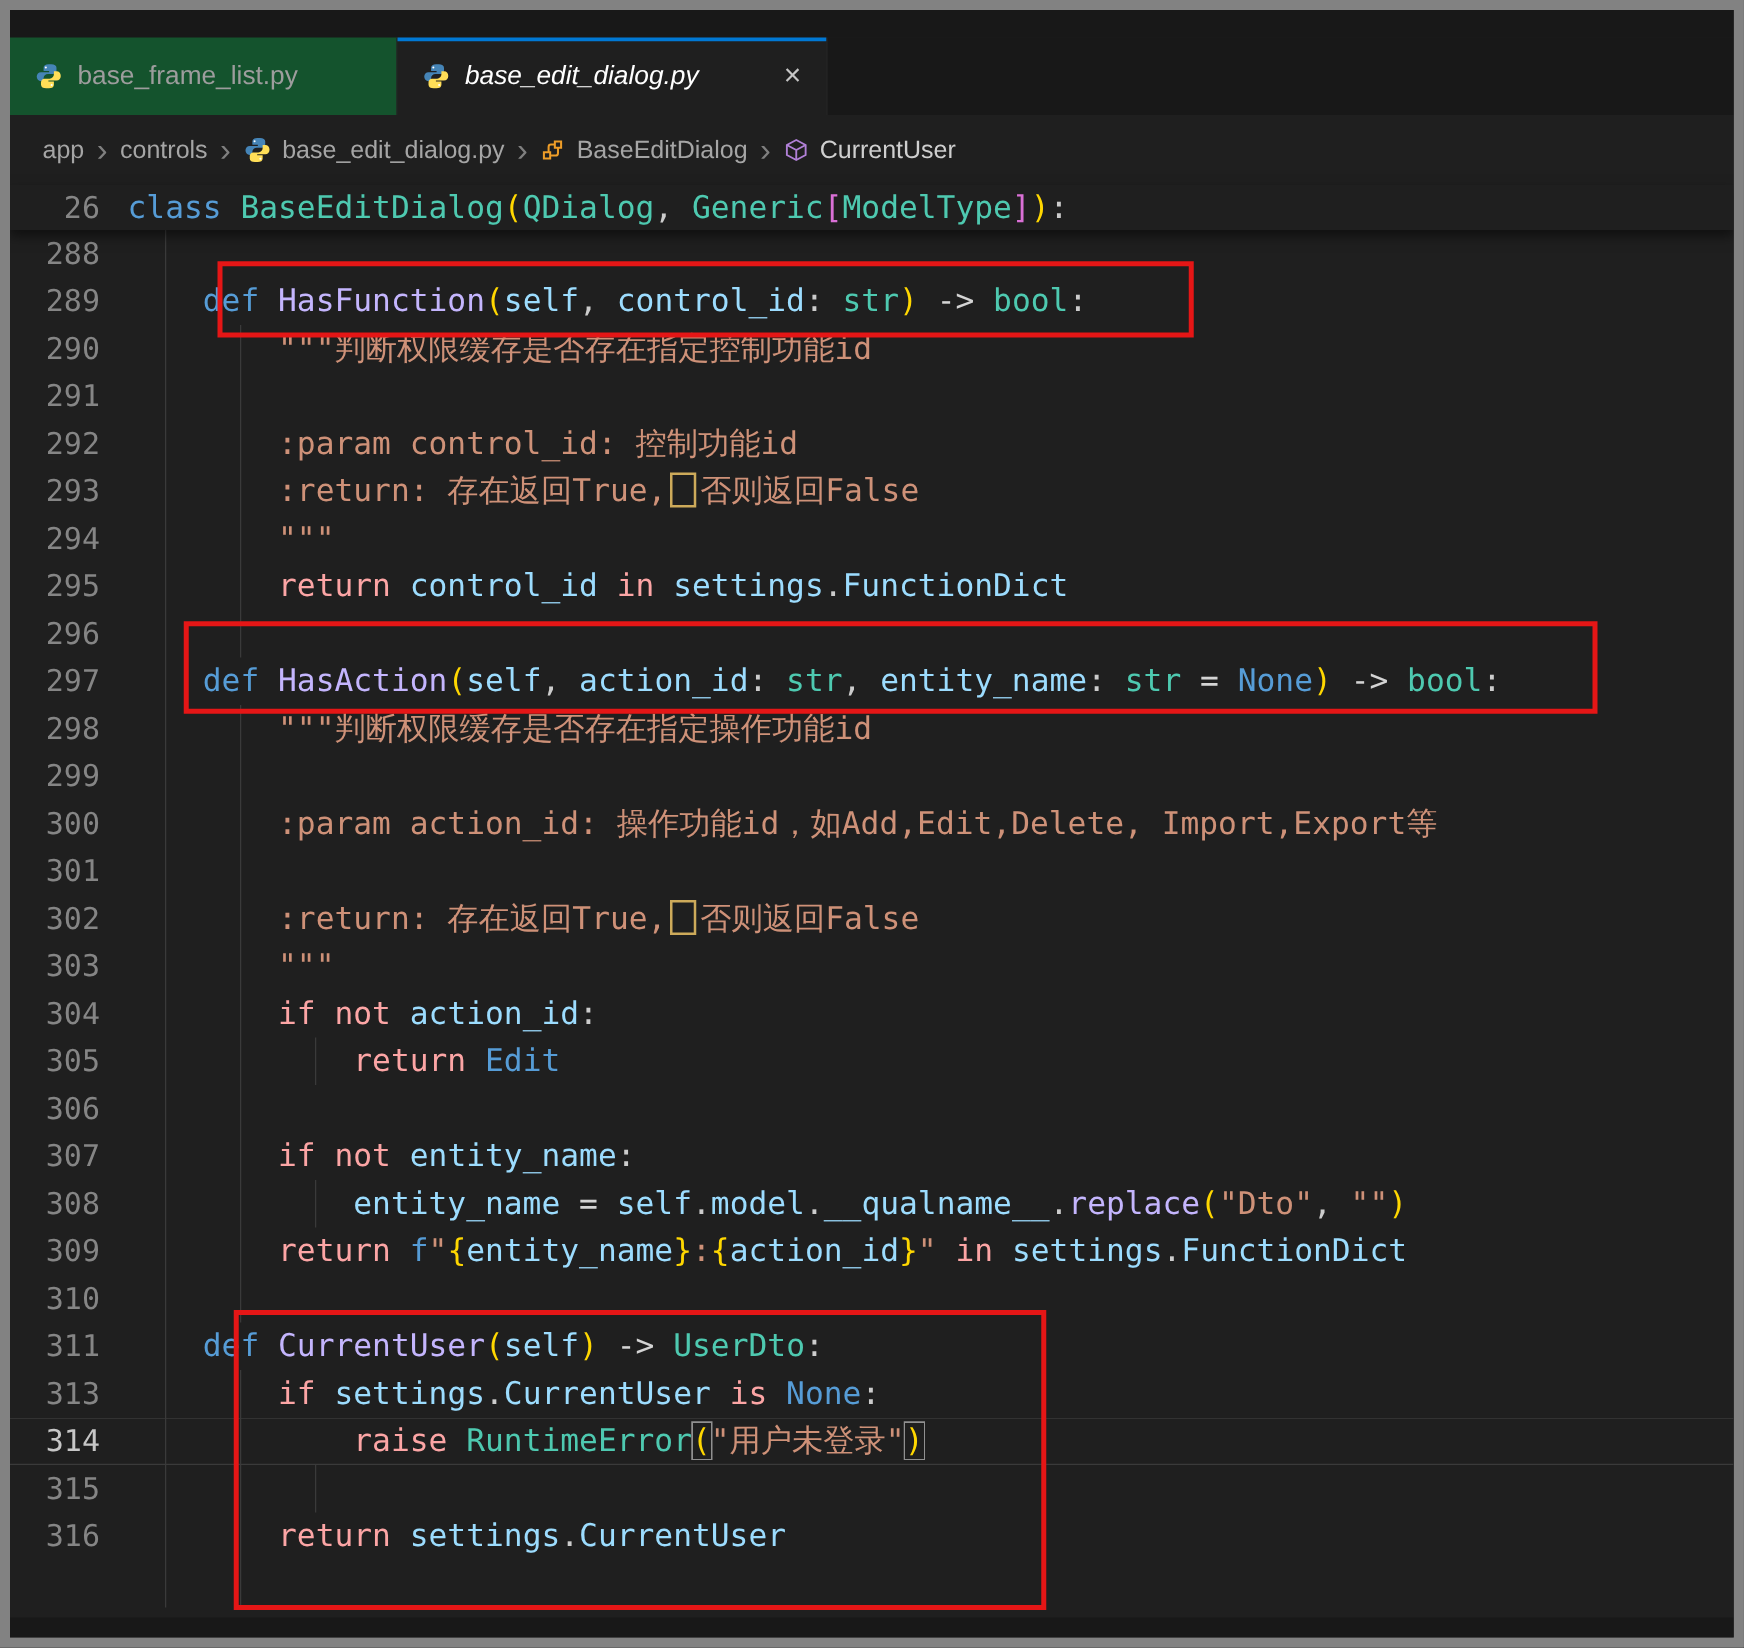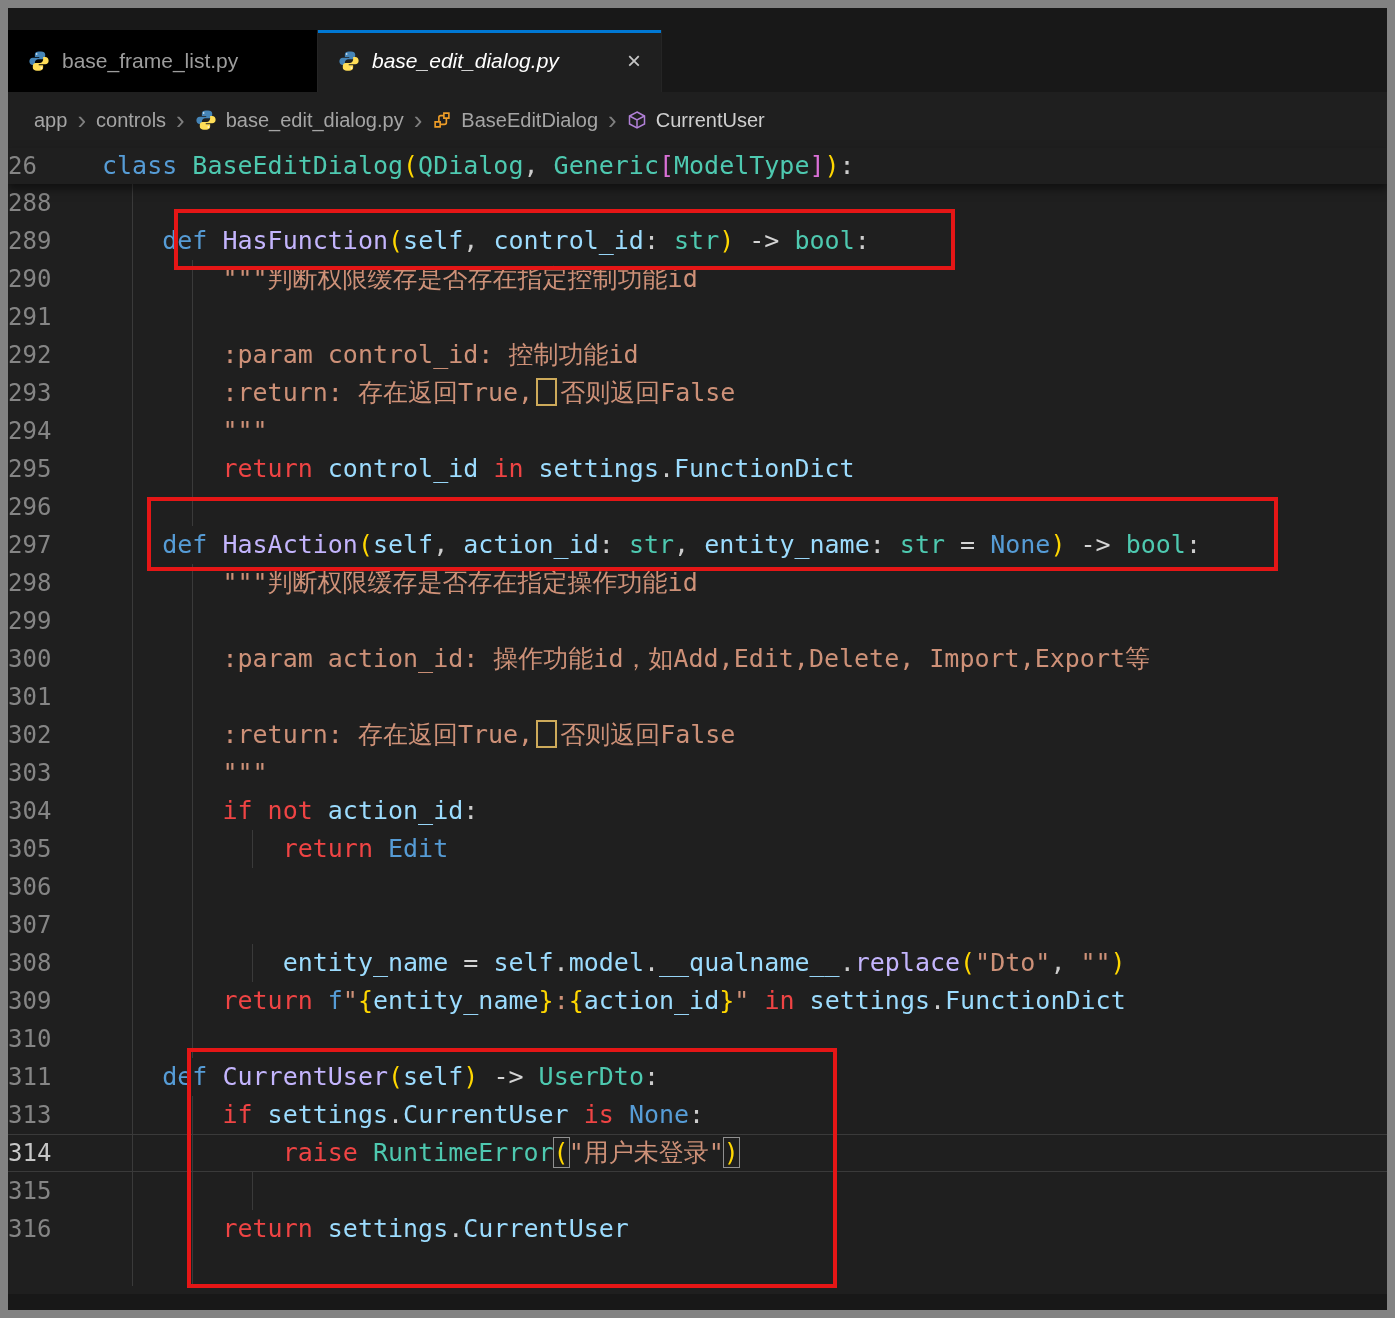--- a/index.html
+++ b/index.html
@@ -1,44 +1,44 @@
 <!DOCTYPE html>
 <html><head>
 <meta charset="utf-8">
 <style>
   *{margin:0;padding:0;box-sizing:border-box}
   html,body{width:1395px;height:1318px;background:#828282;overflow:hidden;
     font-family:"Liberation Sans",sans-serif}
   .window{position:absolute;left:8px;top:8px;width:1379px;height:1302px;background:#1f1f1f;overflow:hidden}
   .titlebar{height:22px;background:#181818}
   .tabbar{height:62px;background:#181818;display:flex;align-items:stretch}
-  .tab{display:flex;align-items:center;padding:0 20px;background:#000000;color:#9d9d9d;
+  .tab{display:flex;align-items:center;padding:0 20px;background:#14532d;color:#9d9d9d;
     font-size:21px;border-right:1px solid #252525;cursor:pointer;position:relative;gap:12px}
   .tab:nth-child(1){width:310px}
   .tab:nth-child(2){width:344px}
   .tab.active{background:#1f1f1f;color:#ffffff}
   .tab.active::before{content:"";position:absolute;left:0;right:0;top:0;height:3px;background:#0078d4}
   .tab.active .tab-label{font-style:italic}
   .tab-close{margin-left:auto;color:#c5c5c5;font-size:24px;line-height:24px}
   .breadcrumb{height:56px;background:#1f1f1f;display:flex;align-items:center;padding-left:26px;
     color:#a5a5a5;font-size:20px}
   .crumb{display:flex;align-items:center;gap:9px;cursor:pointer}
   .crumb:last-child .crumb-label{color:#cfcfcf}
   .crumb-sep{color:#7f7f7f;font-size:26px;padding:0 10px;line-height:20px}
   .sticky{position:relative;height:36px;background:#1f1f1f;box-shadow:0 5px 9px rgba(0,0,0,.5);
     z-index:5;display:flex;line-height:36px;font-size:25px}
   .editor{position:absolute;left:0;top:176px;right:0;bottom:16px;background:#1f1f1f;overflow:hidden}
   .code-row{display:flex;height:38px;line-height:38px;font-size:25px;position:relative}
   .code-row.current{box-shadow:inset 0 1px 0 0 #3a3a3a,inset 0 -1px 0 0 #3a3a3a}
   .code-row.current .ln{color:#c6c6c6}
-  .ln{width:72px;color:#858585;font-size:24px;flex:none;
+  .ln{width:72px;text-align:right;color:#858585;font-size:24px;flex:none;
     font-family:"DejaVu Sans Mono",monospace}
   .code-text{margin-left:22px;white-space:pre;color:#cccccc;font-family:"DejaVu Sans Mono","DejaVu Sans",monospace}
   .seg-kw{color:#569cd6}
-  .seg-ctl{color:#ef4444}
+  .seg-ctl{color:#fca5a5}
   .seg-fn{color:#c4b5fd}
   .seg-type{color:#4ec9b0}
   .seg-var{color:#9cdcfe}
   .seg-str{color:#ce9178}
   .seg-op{color:#d4d4d4}
   .seg-p1{color:#ffd700}
   .seg-p2{color:#da70d6}
   .seg-txt{color:#cccccc}
   .seg-const{color:#569cd6}
   .seg-ubox{display:inline-block;width:21px;height:28px;border:2px solid #cdaa5a;
@@ -206,20 +206,21 @@
         <div class="code-row">
           <div class="ln">305</div>
           <div class="code-text"><span class="seg-txt">            </span><span class="seg-ctl">return</span><span class="seg-txt"> </span><span class="seg-const">Edit</span></div>
         </div>
         <div class="code-row">
           <div class="ln">306</div>
           <div class="code-text"></div>
         </div>
         <div class="code-row">
           <div class="ln">307</div>
+          <div class="code-text"><span class="seg-txt">        </span><span class="seg-ctl">if</span><span class="seg-txt"> </span><span class="seg-ctl">not</span><span class="seg-txt"> </span><span class="seg-var">entity_name</span><span class="seg-txt">:</span></div>
         </div>
         <div class="code-row">
           <div class="ln">308</div>
           <div class="code-text"><span class="seg-txt">            </span><span class="seg-var">entity_name</span><span class="seg-txt"> </span><span class="seg-op">=</span><span class="seg-txt"> </span><span class="seg-var">self</span><span class="seg-txt">.</span><span class="seg-var">model</span><span class="seg-txt">.</span><span class="seg-var">__qualname__</span><span class="seg-txt">.</span><span class="seg-fn">replace</span><span class="seg-p1">(</span><span class="seg-str">"Dto"</span><span class="seg-txt">, </span><span class="seg-str">""</span><span class="seg-p1">)</span></div>
         </div>
         <div class="code-row">
           <div class="ln">309</div>
           <div class="code-text"><span class="seg-txt">        </span><span class="seg-ctl">return</span><span class="seg-txt"> </span><span class="seg-kw">f</span><span class="seg-str">"</span><span class="seg-p1">{</span><span class="seg-var">entity_name</span><span class="seg-p1">}</span><span class="seg-str">:</span><span class="seg-p1">{</span><span class="seg-var">action_id</span><span class="seg-p1">}</span><span class="seg-str">"</span><span class="seg-txt"> </span><span class="seg-ctl">in</span><span class="seg-txt"> </span><span class="seg-var">settings</span><span class="seg-txt">.</span><span class="seg-var">FunctionDict</span></div>
         </div>
         <div class="code-row">

